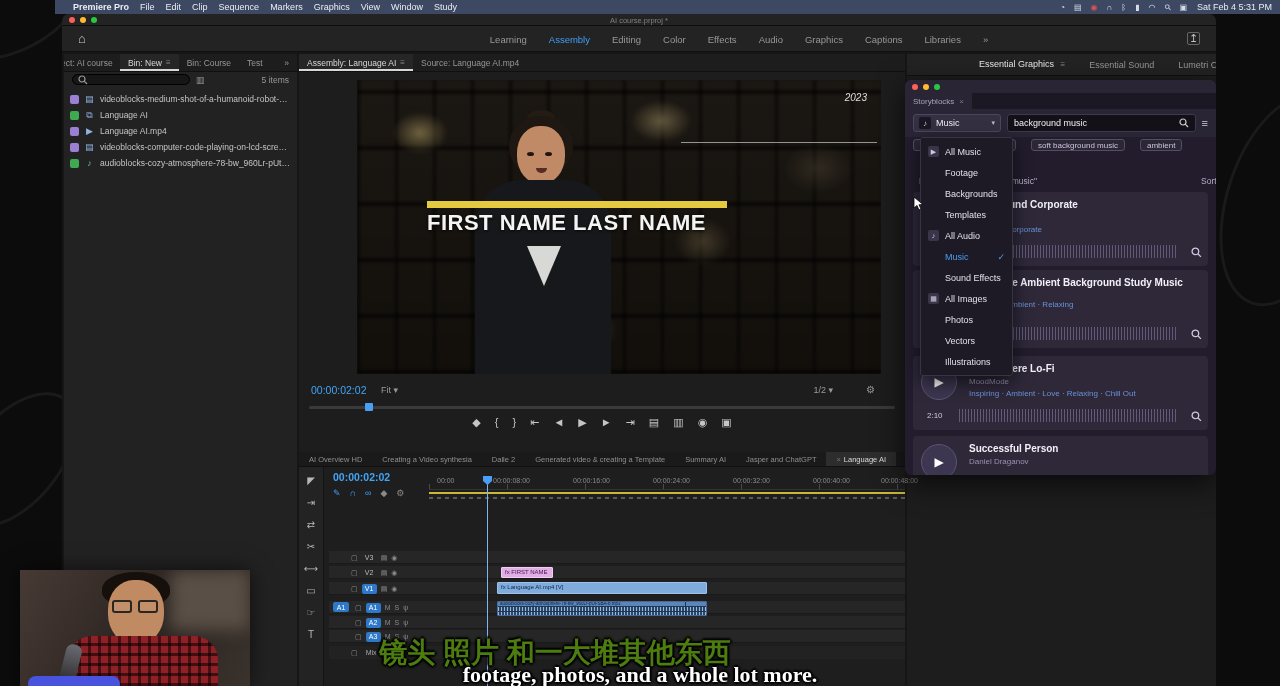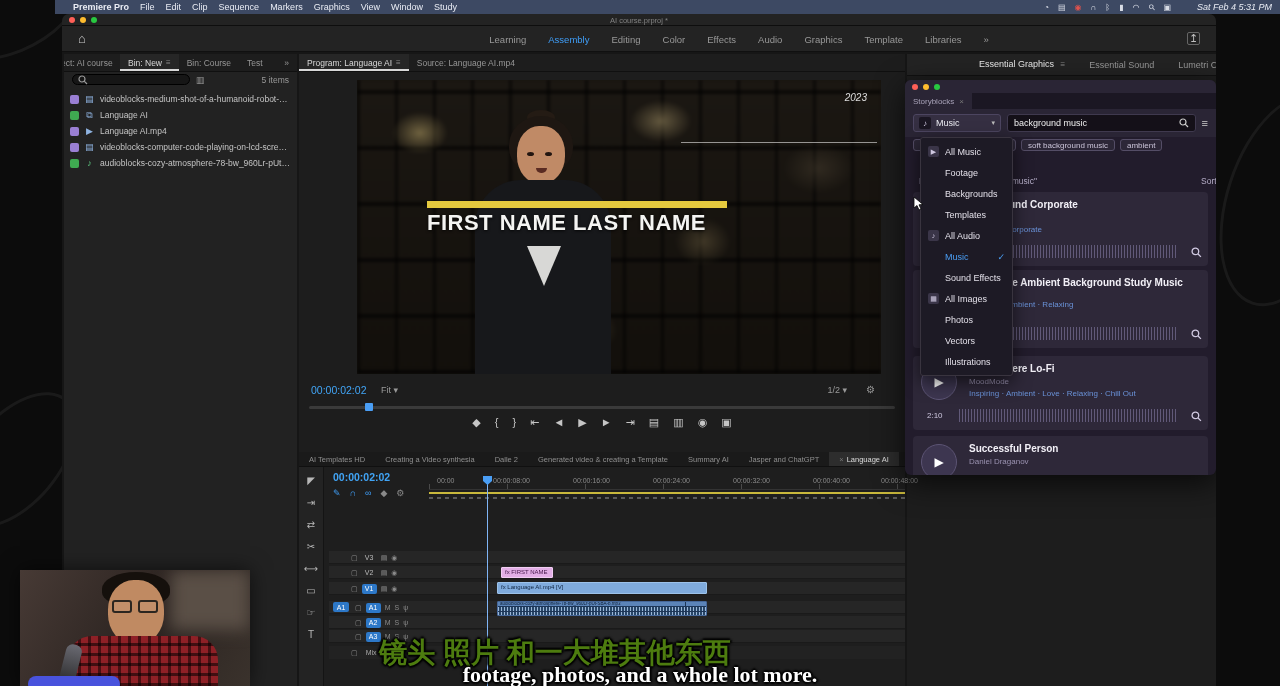--- a/index.html
+++ b/index.html
@@ -8,21 +8,21 @@
   
   .doodle{position:absolute;border:3px solid rgba(255,255,255,.06);border-radius:50%;}
   
   .menubar{position:absolute;left:55px;top:0;right:0;height:14px;background:#3d4963;display:flex;align-items:center;color:#e9ecf4;font-size:9px;padding:0 8px;}
   .menubar .apple{font-size:10px;margin-right:10px;}
   .menubar .mitem{margin-right:11px;white-space:nowrap;}
   .menubar .mitem.bold{font-weight:bold;}
   .menubar .spacer{flex:1;}
   .menubar .sicon{margin-left:9px;font-size:8px;opacity:.9;}
   .menubar .sicon.red{color:#e0524d;opacity:1;}
-  .menubar .clock{margin-left:26px;white-space:nowrap;font-style:italic;}
+  .menubar .clock{margin-left:10px;white-space:nowrap;}
   
   .appwin{position:absolute;left:62px;top:14px;width:1154px;height:672px;background:#161616;border-radius:7px 7px 0 0;overflow:hidden;}
   .titlebar{position:absolute;left:0;top:0;right:0;height:12px;background:#232323;border-bottom:1px solid #0e0e0e;}
   .lights{position:absolute;left:7px;top:3px;display:flex;gap:5px;}
   .light{width:6px;height:6px;border-radius:50%;}
   .wtitle{position:absolute;left:0;right:0;top:2px;text-align:center;font-size:7.5px;color:#808080;}
   .wsbar{position:absolute;left:0;top:12px;right:0;height:26px;background:#232323;border-bottom:1px solid #101010;display:flex;align-items:center;}
   .homeico{color:#c8c8c8;font-size:13px;margin-left:16px;}
   .wstabs{position:absolute;left:330px;right:130px;top:0;height:26px;display:flex;align-items:center;justify-content:center;gap:22px;font-size:9.5px;color:#989898;white-space:nowrap;}
   .wstab.active{color:#3f9ef8;}
@@ -117,21 +117,21 @@
   .sbtitle{height:13px;background:#2a2535;position:relative;}
   .sbtabs{height:16px;background:#1b1723;display:flex;font-size:8px;color:#a8a2b8;}
   .sbtab{background:#2a2535;padding:0 8px;display:flex;align-items:center;gap:5px;}
   .sbtools{height:28px;background:#2a2535;display:flex;align-items:center;padding:0 8px;gap:6px;}
   .catbtn{width:88px;height:18px;background:#352f42;border:1px solid #4c4560;border-radius:3px;display:flex;align-items:center;gap:5px;padding:0 5px;color:#ececf2;font-size:9px;}
   .catico{width:12px;height:12px;background:#1a1622;border-radius:2px;color:#cfc8e0;font-size:8px;display:flex;align-items:center;justify-content:center;}
   .caret{margin-left:auto;font-size:7px;color:#bbb;}
   .sbsearch{flex:1;height:18px;background:#141018;border:1px solid #3f394e;border-radius:3px;display:flex;align-items:center;padding:0 6px;color:#f0f0f0;font-size:9px;}
   .mag{width:10px;height:10px;flex:0 0 10px;margin-left:auto;}
   .burger{color:#ccc;font-size:11px;}
-  .chiprow{height:16px;display:flex;gap:5px;padding:2px 8px;overflow:hidden;}
+  .chiprow{height:16px;display:flex;gap:15px;padding:2px 8px;overflow:hidden;}
   .chipq{border:1px solid #544d66;background:#2c2737;color:#cac4d8;font-size:8px;border-radius:3px;padding:0 6px;display:flex;align-items:center;white-space:nowrap;}
   .reshdr{position:absolute;left:14px;top:96px;font-size:8.5px;color:#b6aec8;white-space:nowrap;}
   .sortlbl{position:absolute;left:296px;top:96px;font-size:8.5px;color:#b6aec8;white-space:nowrap;}
   .card{position:absolute;left:8px;right:8px;background:#2e2839;border-radius:4px;}
   .playcirc{position:absolute;left:8px;top:8px;width:36px;height:36px;border-radius:50%;background:#3d3650;border:1px solid #5c5474;color:#fff;font-size:12px;display:flex;align-items:center;justify-content:center;}
   .ctitle{position:absolute;left:56px;top:7px;right:10px;font-size:10px;font-weight:bold;color:#f2f0f7;white-space:nowrap;overflow:hidden;}
   .cartist{position:absolute;left:56px;top:21px;font-size:8px;color:#9a92b0;white-space:nowrap;}
   .ctags{position:absolute;left:56px;top:33px;font-size:8px;color:#6a92d8;white-space:nowrap;overflow:hidden;right:8px;}
   .cdur{position:absolute;left:14px;bottom:10px;font-size:8px;color:#cfc8e0;}
   .cwave{position:absolute;left:46px;right:30px;bottom:8px;height:13px;
@@ -204,21 +204,21 @@
   <div class="wsbar">
     <span class="homeico">⌂</span>
     <div class="wstabs">
       <span class="wstab">Learning</span>
       <span class="wstab active">Assembly</span>
       <span class="wstab">Editing</span>
       <span class="wstab">Color</span>
       <span class="wstab">Effects</span>
       <span class="wstab">Audio</span>
       <span class="wstab">Graphics</span>
-      <span class="wstab">Template</span>
+      <span class="wstab">Captions</span>
       <span class="wstab">Libraries</span>
       <span class="wstab">»</span>
     </div>
     <div class="shareico">↥</div>
   </div>
 
   <div class="project">
     <div class="ptabs">
       <div class="ptab" style="max-width:56px;">
           <span style="margin-left:-26px;white-space:nowrap;">Project: AI course</span>
@@ -272,21 +272,21 @@
         <span class="chip" style="background:#3faa51;"></span>
         <span class="rowico" style="color:#5bc17d;">♪</span>
         <span class="rowname">audioblocks-cozy-atmosphere-78-bw_960Lr-pUt-SBA-b</span>
       </div>
     </div>
   </div>
 
   <div class="monitor">
     <div class="ptabs">
       <div class="ptab active">
-          <span>Program: Language AI</span>
+          <span>Assembly: Language AI</span>
           <span class="pmenu">≡</span>
         </div>
       <div class="ptab">
           <span>Source: Language AI.mp4</span>
         </div>
     </div>
     <div class="video">
       <div class="facade"></div>
       <div class="person">
         <div class="bun"></div>
@@ -301,21 +301,21 @@
           </div>
       </div>
       <div class="titlebarg"></div>
       <div class="titletxt">FIRST NAME LAST NAME</div>
       <div class="year">2023</div>
       <div class="vline"></div>
     </div>
     <div class="mctrl">
       <span class="tc abs" style="left:12px;top:0;">00:00:02:02</span>
       <span class="fitdd abs" style="left:82px;top:1px;"><span>Fit</span> <span>▾</span></span>
-      <span class="fitdd abs" style="right:58px;top:1px;"><span>1/2</span> <span>▾</span></span>
+      <span class="fitdd abs" style="right:72px;top:1px;"><span>1/2</span> <span>▾</span></span>
       <span class="fitdd abs" style="right:30px;top:0;font-size:10px;">⚙</span>
       <div class="scrub">
           <span class="scrubhead"></span>
         </div>
       <div class="transport">
         <span>◆</span>
         <span>{</span>
         <span>}</span>
         <span>⇤</span>
         <span>◄</span>
@@ -334,21 +334,21 @@
     <div class="rtabs">
       <span class="rtab active"><span>Essential Graphics</span> <span class="pmenu">≡</span></span>
       <span class="rtab">Essential Sound</span>
       <span class="rtab">Lumetri Color</span>
 
     </div>
   </div>
 
   <div class="timeline">
     <div class="seqtabs">
-      <div class="seqtab">AI Templates HD</div>
+      <div class="seqtab">AI Overview HD</div>
       <div class="seqtab">Creating a Video synthesia</div>
       <div class="seqtab">Dalle 2</div>
       <div class="seqtab">Generated video &amp; creating a Template</div>
       <div class="seqtab">Summary AI</div>
       <div class="seqtab">Jasper and ChatGPT</div>
       <div class="seqtab active">
           <span style="color:#777;margin-right:3px;">×</span>
           <span>Language AI</span>
         </div>
     </div>

